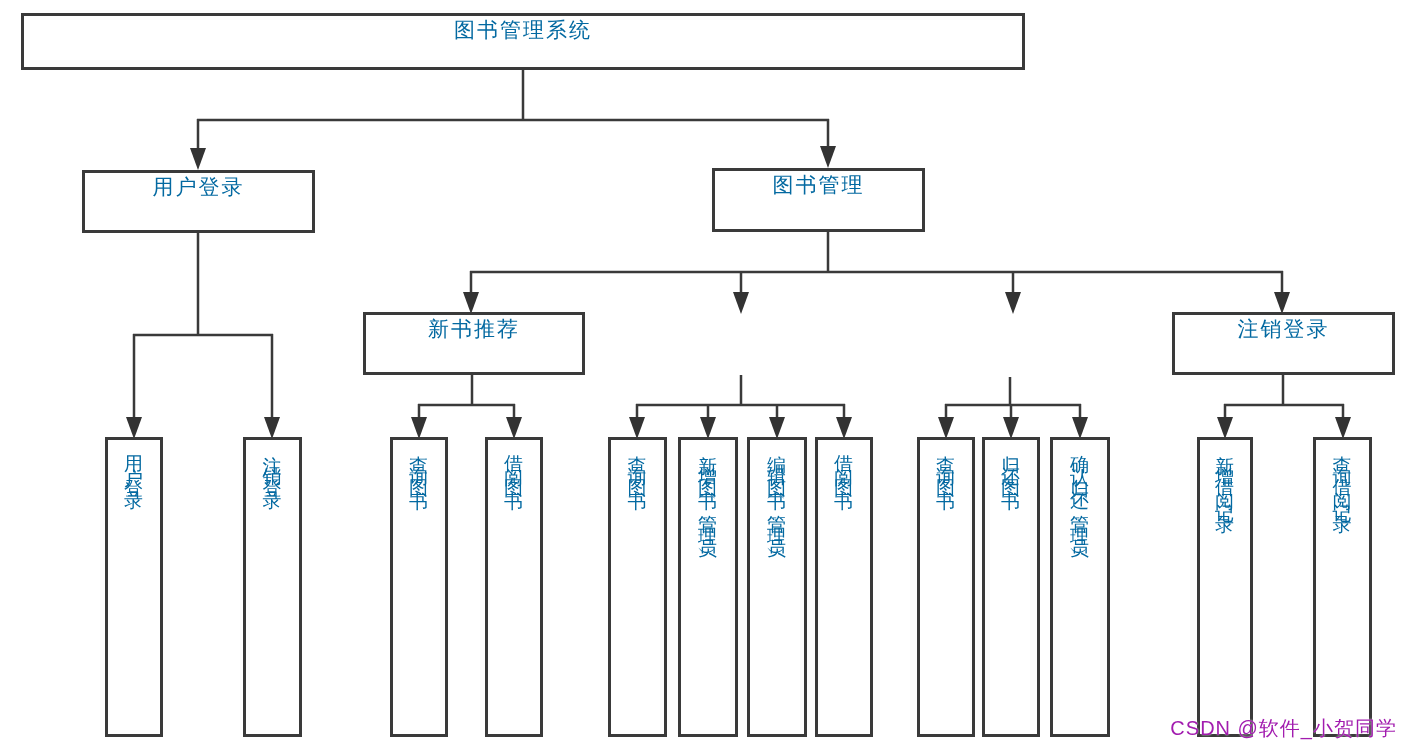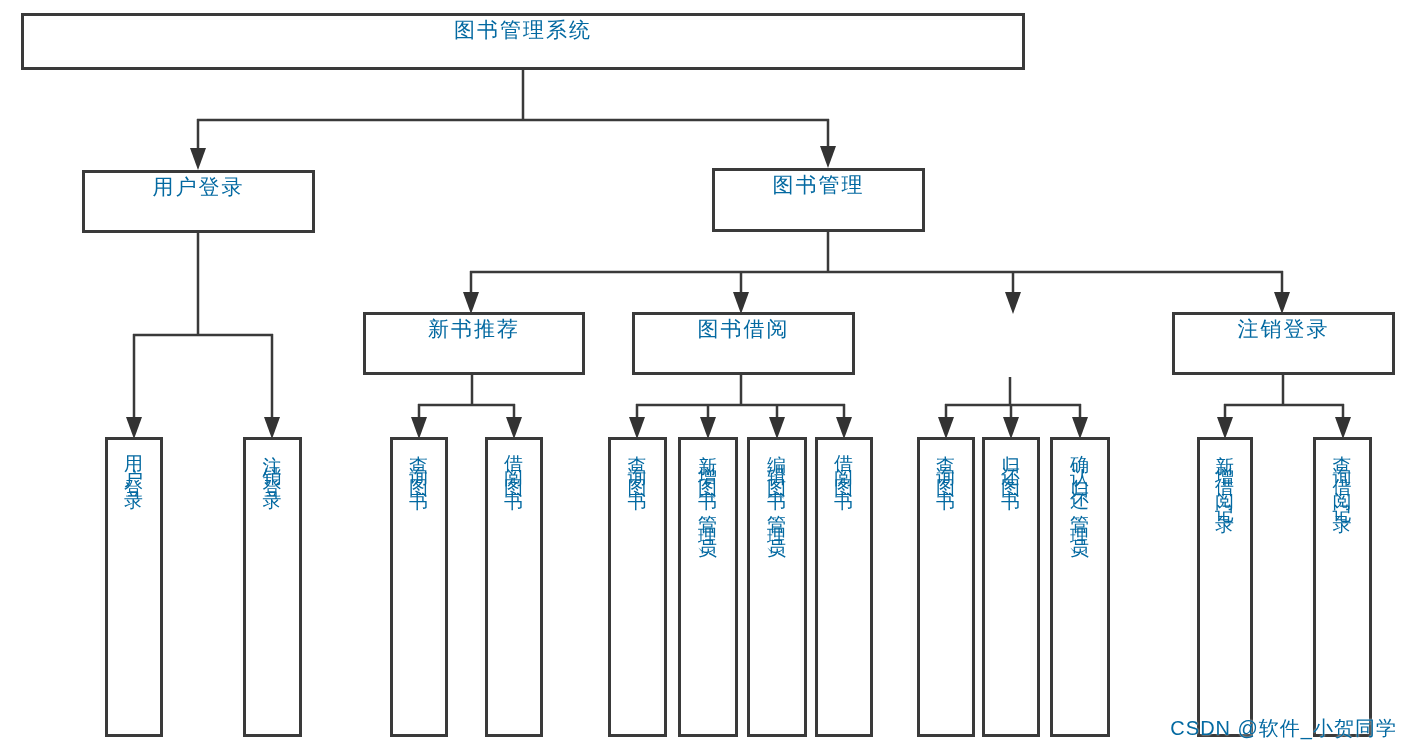--- a/index.html
+++ b/index.html
@@ -30,21 +30,21 @@
     text-orientation:mixed;
     font-size:19px;
     letter-spacing:12px;
     line-height:1;
     white-space:nowrap;
   }
   .watermark{
     position:absolute;
     right:8px;bottom:5px;
     font-size:20px;
-    color:#0369a1;
+    color:#a21caf;
     letter-spacing:1px;
     z-index:5;
     text-shadow:0 0 2px #ffffff;
   }
 </style>
 </head>
 <body>
 
 <div class="stage">
 
@@ -94,23 +94,20 @@
   <div class="node h" style="left:82px;top:170px;width:233px;height:63px">
     <span>用户登录</span>
   </div>
   <div class="node h" style="left:712px;top:168px;width:213px;height:64px">
     <span>图书管理</span>
   </div>
 
   <div class="node h" style="left:363px;top:312px;width:222px;height:63px">
     <span>新书推荐</span>
   </div>
-  <div class="node h" style="left:632px;top:312px;width:223px;height:63px">
-    <span>图书借阅</span>
-  </div>
   <div class="node h" style="left:1172px;top:312px;width:223px;height:63px">
     <span>注销登录</span>
   </div>
 
   <div class="node leaf" style="left:105px;top:437px;width:58px;height:300px">
     <span>用户登录</span>
   </div>
   <div class="node leaf" style="left:243px;top:437px;width:59px;height:300px">
     <span>注销登录</span>
   </div>

